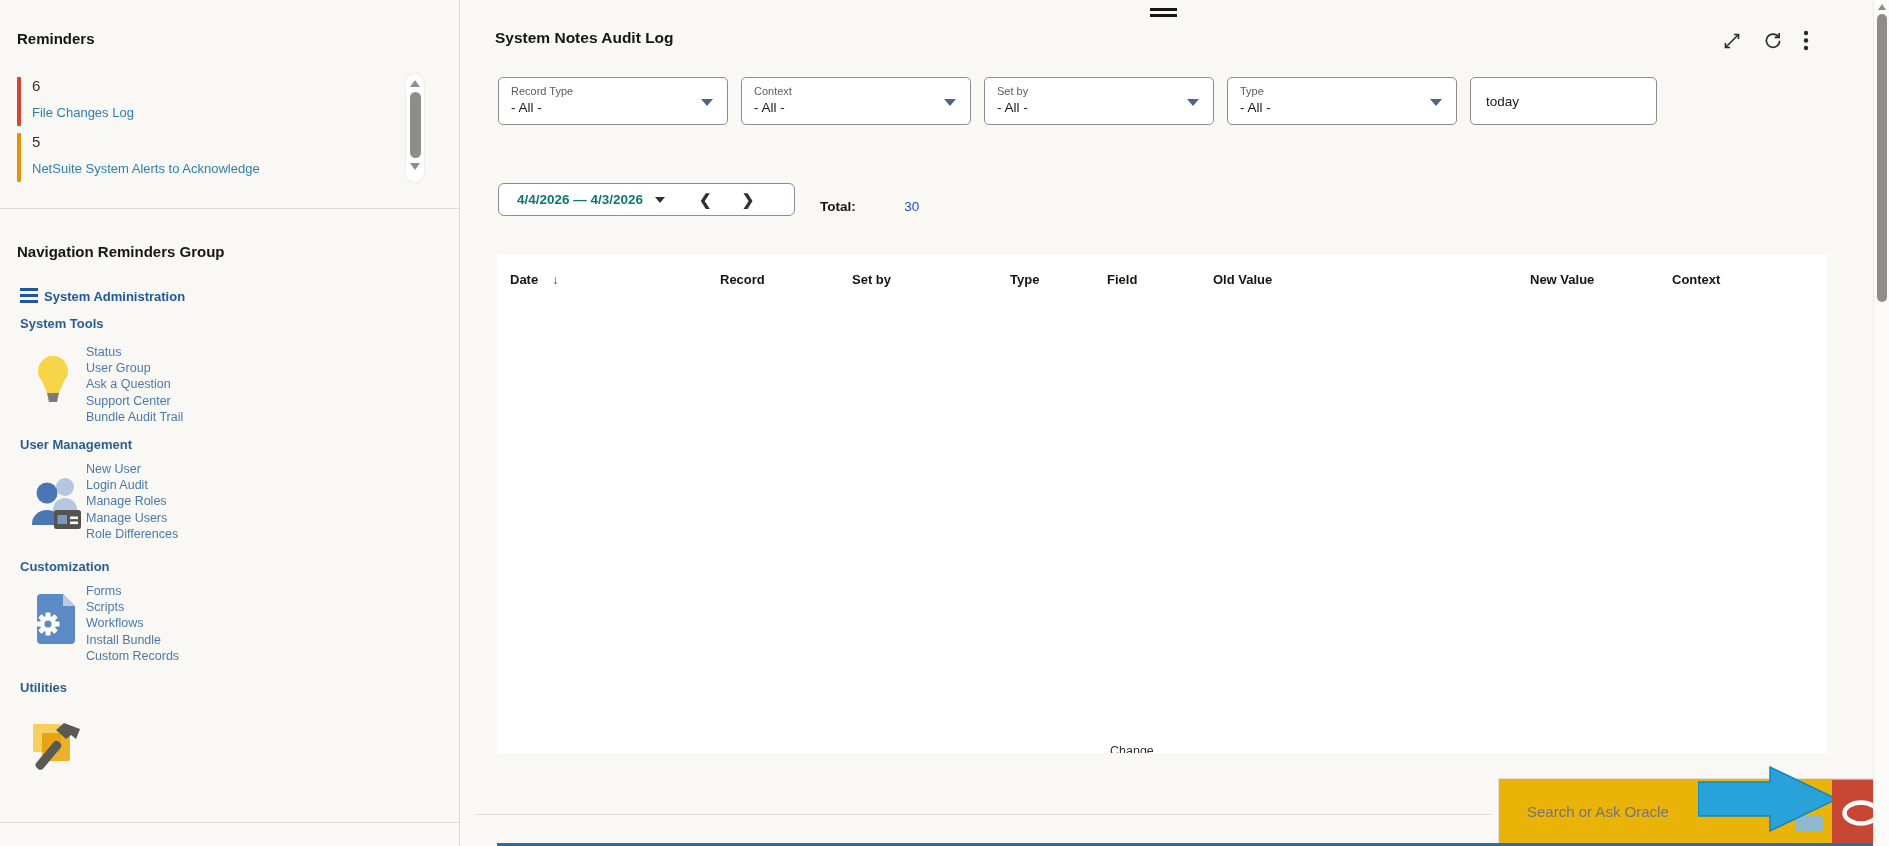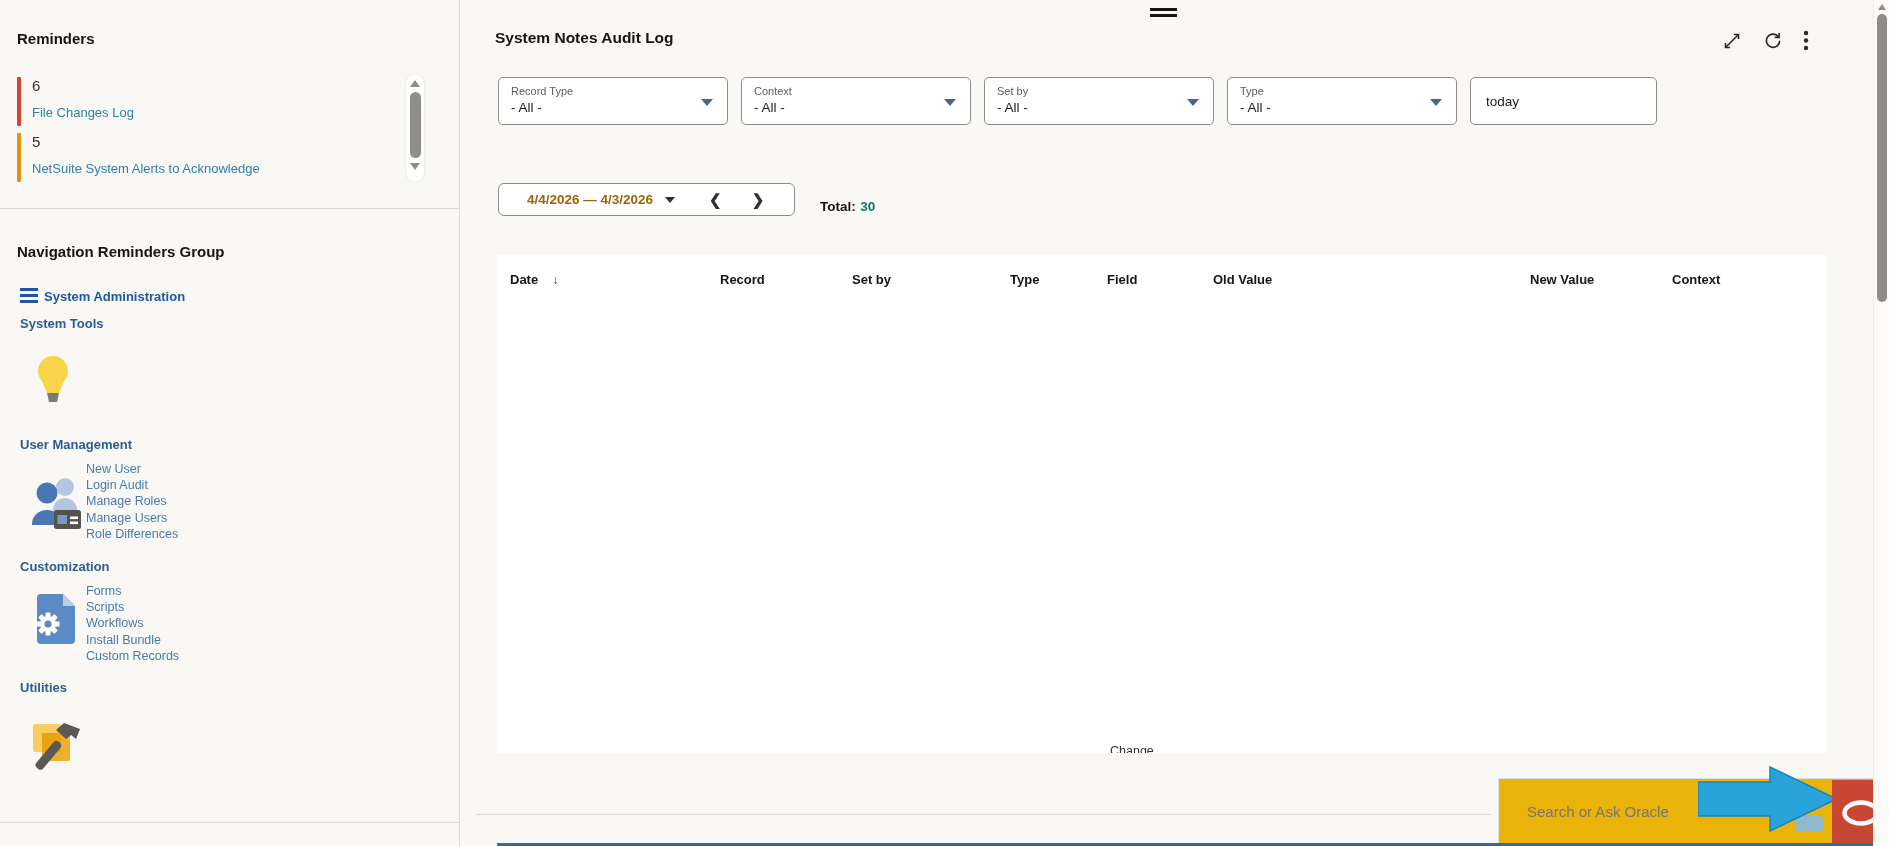--- a/index.html
+++ b/index.html
@@ -28,26 +28,26 @@
   
   .main-title { font-size:15.5px; font-weight:bold; color:#161513; }
   .filters { display:flex; gap:13px; }
   .filter-box { width:230px; height:48px; border:1px solid #8d8c88; border-radius:5px; background:#fff; position:relative; padding:7px 0 0 12px; cursor:pointer; }
   .filter-label { font-size:11px; color:#5d5c58; }
   .filter-value { font-size:13.5px; color:#1c1b19; margin-top:3px; }
   .dd-arrow { position:absolute; right:14px; top:21px; width:0; height:0; border-left:6px solid transparent; border-right:6px solid transparent; border-top:7px solid #4f6486; }
   .today-input { width:187px; height:48px; border:1px solid #8d8c88; border-radius:5px; background:#fff; font-size:13.5px; color:#1c1b19; padding-left:15px; font-family:"Liberation Sans",sans-serif; }
 
   .date-range { width:297px; height:33px; border:1px solid #8d8c88; border-radius:6px; background:#fff; display:flex; align-items:center; cursor:pointer; }
-  .date-range-text { font-size:13.5px; font-weight:600; color:#a16207; margin-left:28px; }
+  .date-range-text { font-size:13.5px; font-weight:600; color:#0f766e; margin-left:18px; }
   .caret-small { width:0; height:0; border-left:5px solid transparent; border-right:5px solid transparent; border-top:6px solid #33302c; margin-left:12px; }
   .chev { font-size:15px; color:#33302c; font-weight:bold; cursor:pointer; line-height:1; }
 
   .total-label { font-size:13.5px; font-weight:bold; color:#161513; }
-  .total-value { font-size:13.5px; font-weight:bold; color:#0f766e; cursor:pointer; }
+  .total-value { font-size:13.5px; font-weight:normal; color:#1d4ed8; cursor:pointer;margin-left:44px; }
 
   .panel { background:#ffffff; overflow:hidden; }
   .col-head { position:absolute; top:17px; font-size:13px; font-weight:bold; color:#161513; cursor:pointer; white-space:nowrap; }
   .sort-arrow { font-size:12px; font-weight:normal; margin-left:14px; color:#33302c; }
   .clip-label { position:absolute; font-size:12.5px; color:#33302c; white-space:nowrap; }
   .clip-label.hl { background:#efedea; padding:0 4px; }
 
   .toolbar-icons { display:flex; gap:20px; align-items:center; }
   .icon-btn { cursor:pointer; display:inline-flex; }
 
@@ -96,20 +96,27 @@
       <span style="display:block;width:18px;height:3px;background:#1e579e;"></span>
     </div>
     <a class="abs menu-label" style="left:44px; top:289px; text-decoration:none; cursor:pointer;">System Administration</a>
 
     <div class="abs sect-title" style="left:20px; top:316px;">System Tools</div>
     <svg class="abs" style="left:36px; top:355px;" width="34" height="54" viewBox="0 0 34 54">
       <circle cx="17" cy="16" r="15" fill="#f7d448"></circle>
       <path d="M6 26 L28 26 L23 38 L11 38 Z" fill="#f7d448"></path>
       <path d="M11 38 h12 l-2 9 h-8 z" fill="#7c7b77"></path>
     </svg>
+    <div class="abs navlinks" style="left:86px; top:344px;">
+      <a>Status</a>
+      <a>User Group</a>
+      <a>Ask a Question</a>
+      <a>Support Center</a>
+      <a>Bundle Audit Trail</a>
+    </div>
 
     <div class="abs sect-title" style="left:20px; top:437px;">User Management</div>
     <svg class="abs" style="left:28px; top:474px;" width="56" height="58" viewBox="0 0 56 58">
       <circle cx="37" cy="13" r="9" fill="#b4c6e0"></circle>
       <path d="M25 36 a12 12 0 0 1 24 0 v3 h-24 z" fill="#b4c6e0"></path>
       <circle cx="19" cy="19" r="10.5" fill="#4a76b3"></circle>
       <path d="M4 50 a15 14 0 0 1 30 0 v1 H4 z" fill="#4a76b3"></path>
       <rect x="26" y="36" width="27" height="19" rx="2.5" fill="#55534e"></rect>
       <rect x="29.5" y="41" width="9.5" height="9" fill="#7b97c4"></rect>
       <rect x="42" y="42.5" width="8" height="2.6" fill="#ffffff"></rect>

